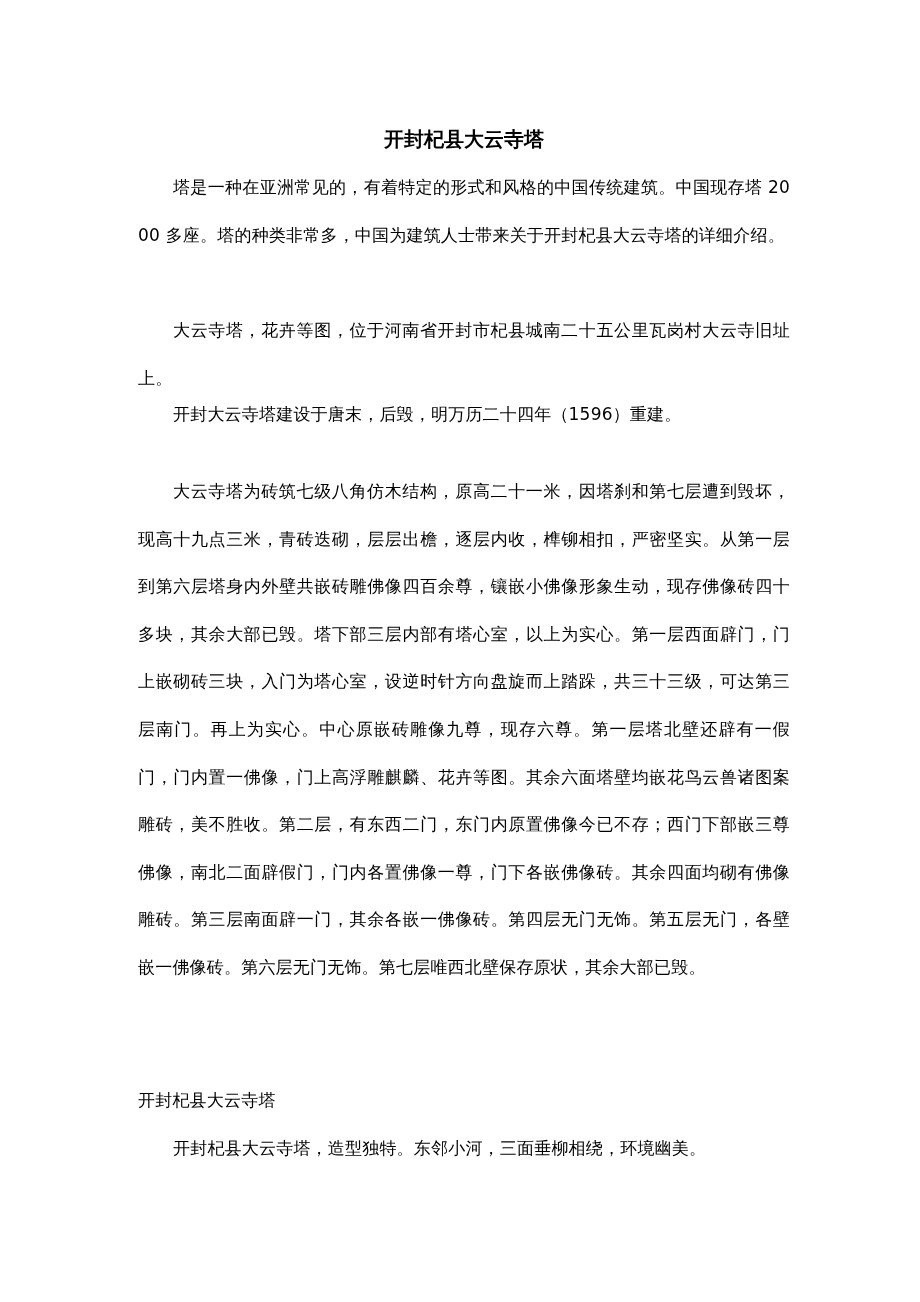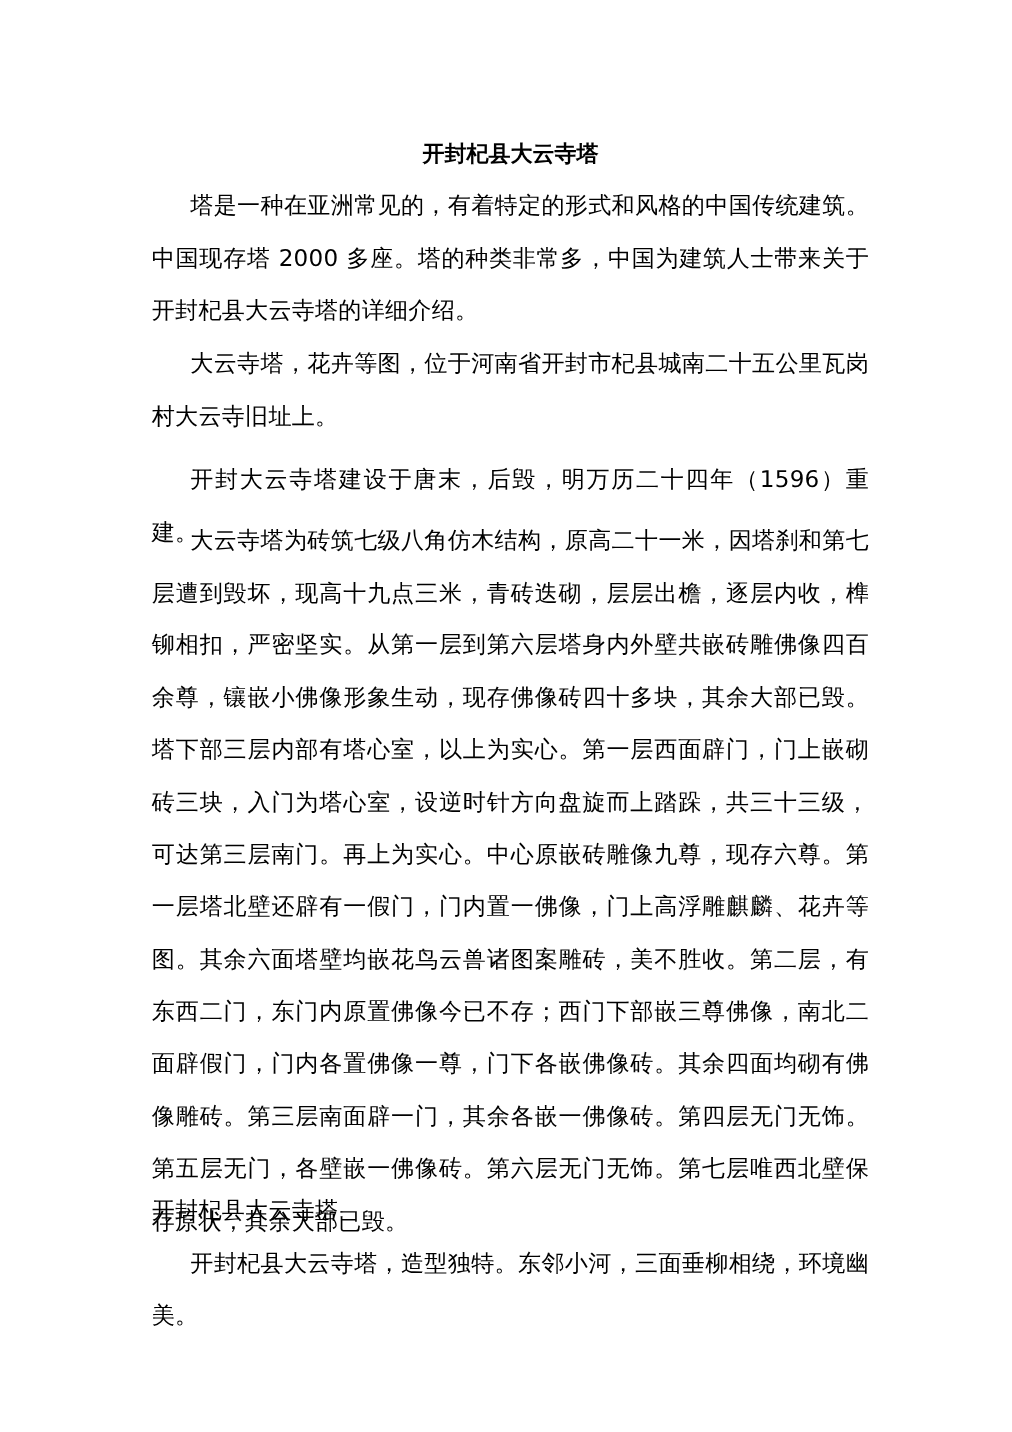--- a/index.html
+++ b/index.html
@@ -31,33 +31,33 @@
     font-weight: bold;
     line-height: 32px;
     margin: 0;
     letter-spacing: 0px;
   }
   .para {
     position: absolute;
     left: 0;
     width: 652px;
     margin: 0;
-    font-size: 21px;
+    font-size: 17px;
     line-height: 47.6px;
     text-align: justify;
     text-indent: 35px;
     word-break: break-all;
     letter-spacing: 0.2px;
   }
   .para.no-indent {
     text-indent: 0;
   }
   #p1 { top: 164px; }
   #p2 { top: 307px; }
-  #p3 { top: 413px; }
+  #p3 { top: 391px; }
   #p4 { top: 468px; }
   #p5 { top: 1077px; }
   #p6 { top: 1125px; }
 </style>
 </head>
 <body>
 
 <div class="page">
   <h1 class="title">开封杞县大云寺塔</h1>
 

